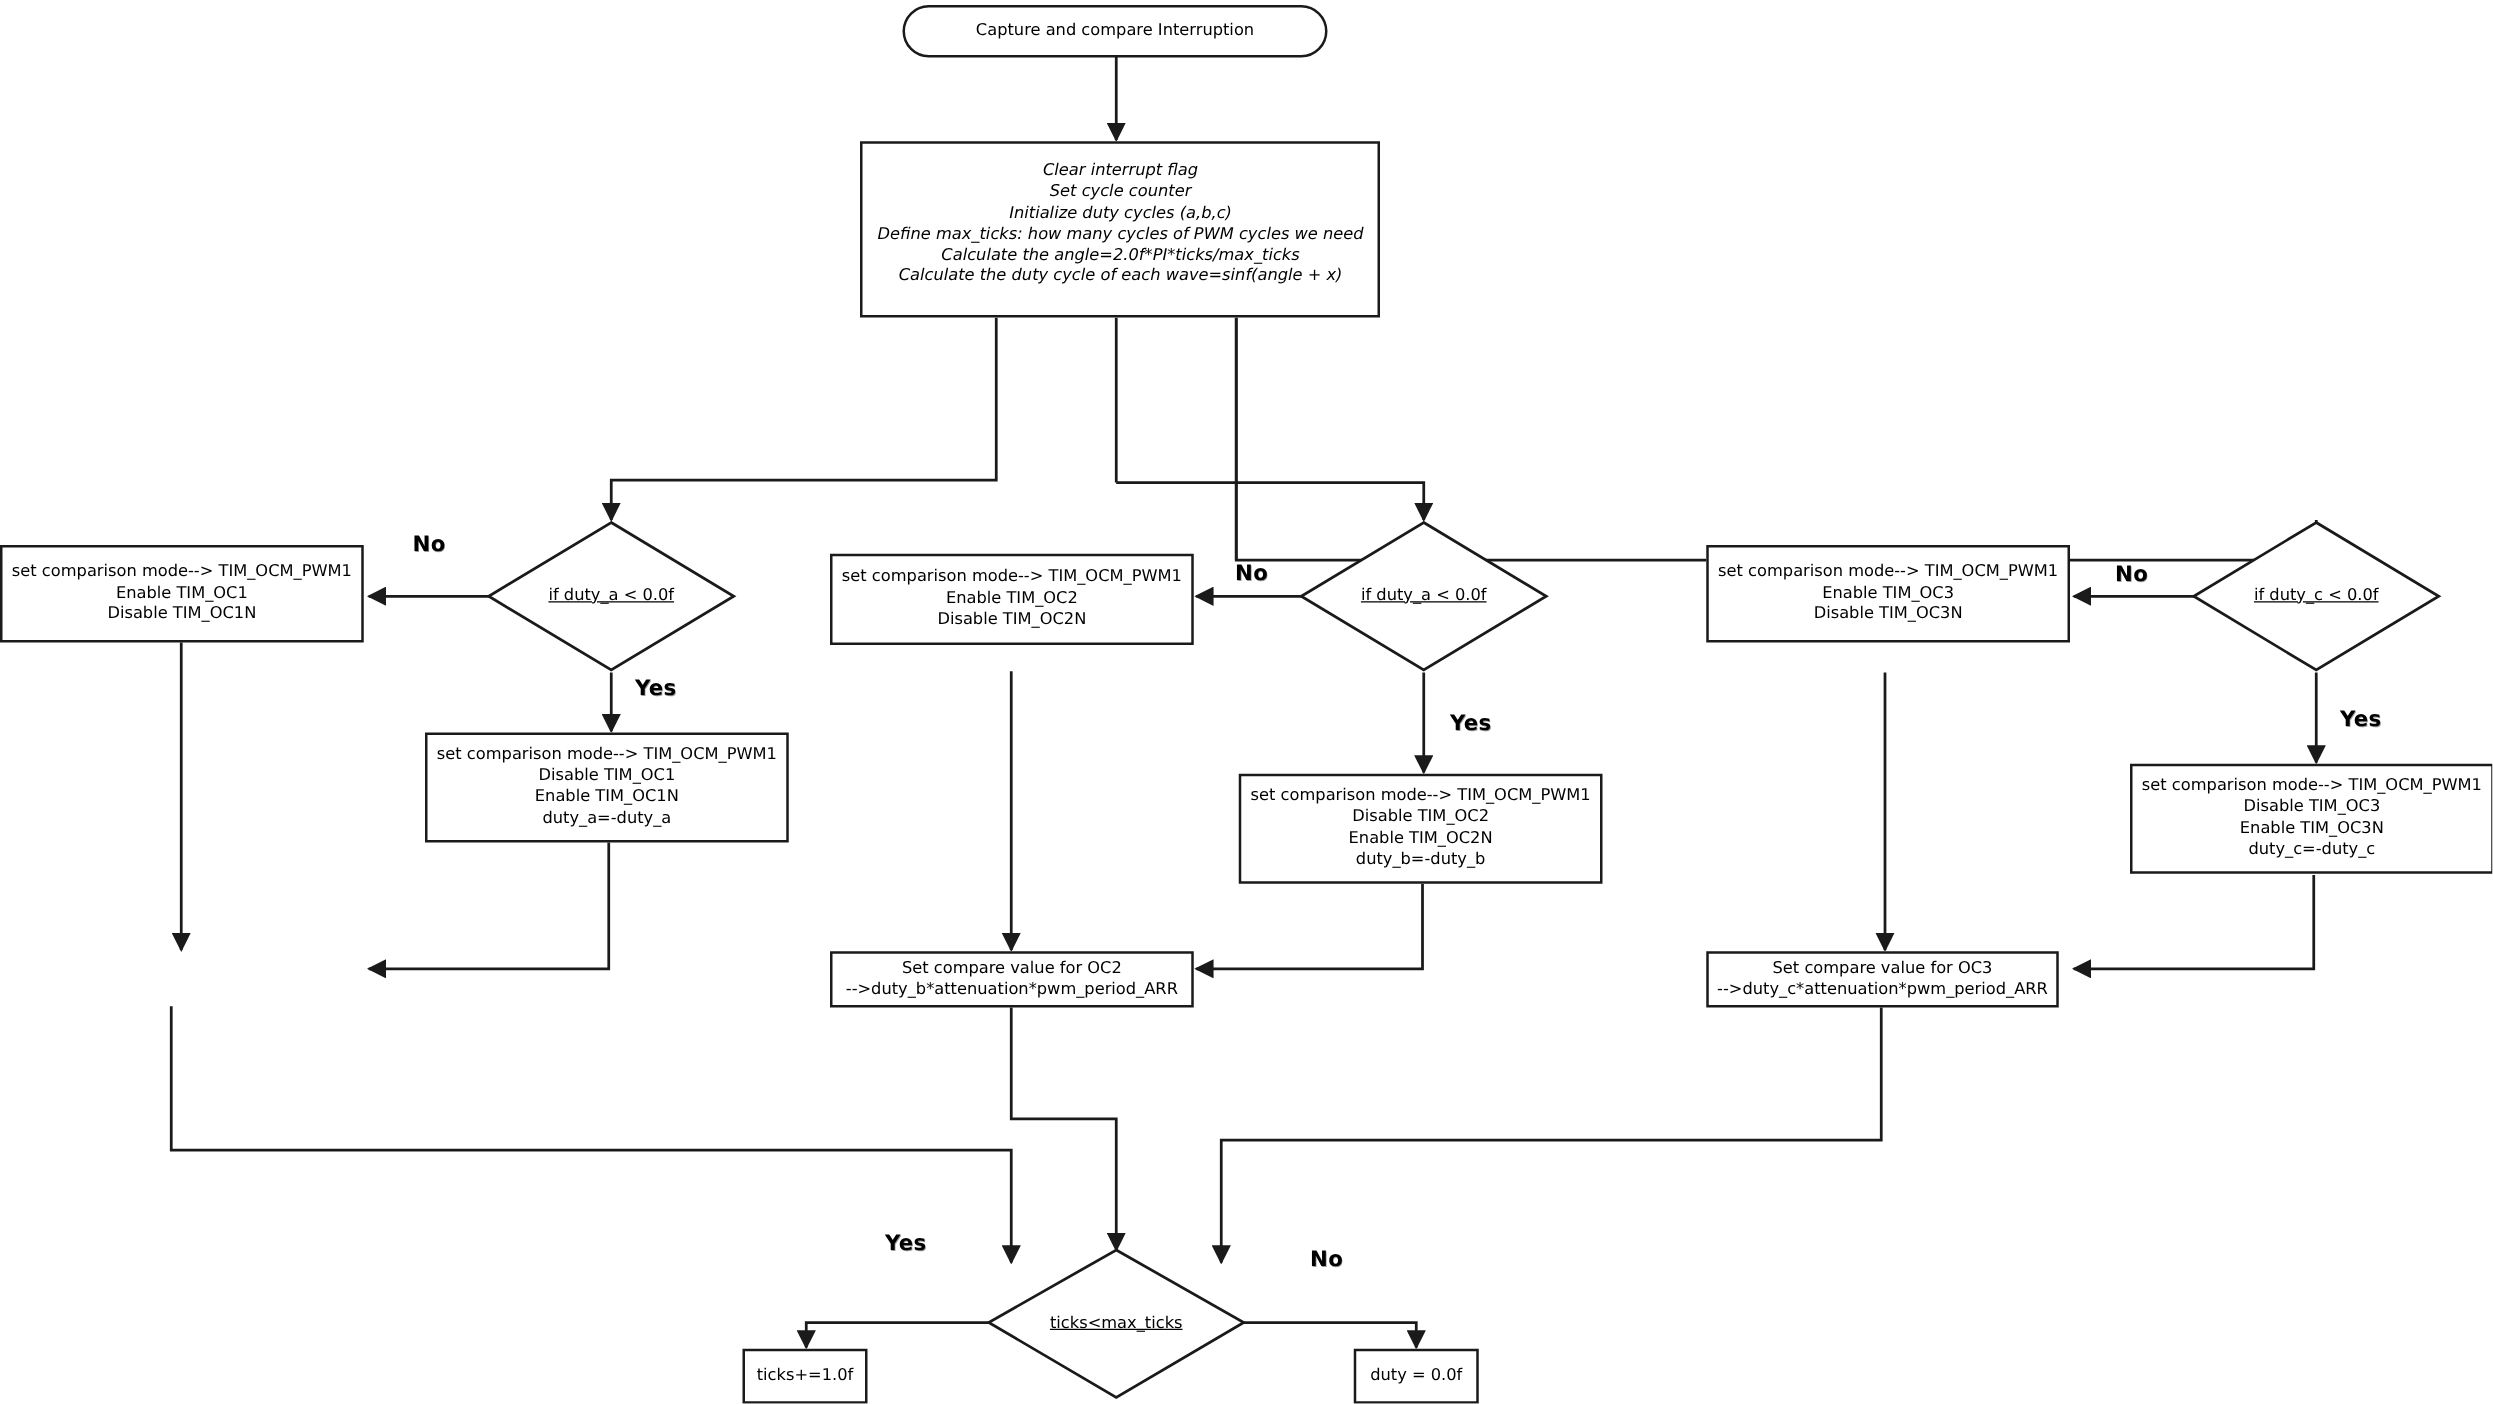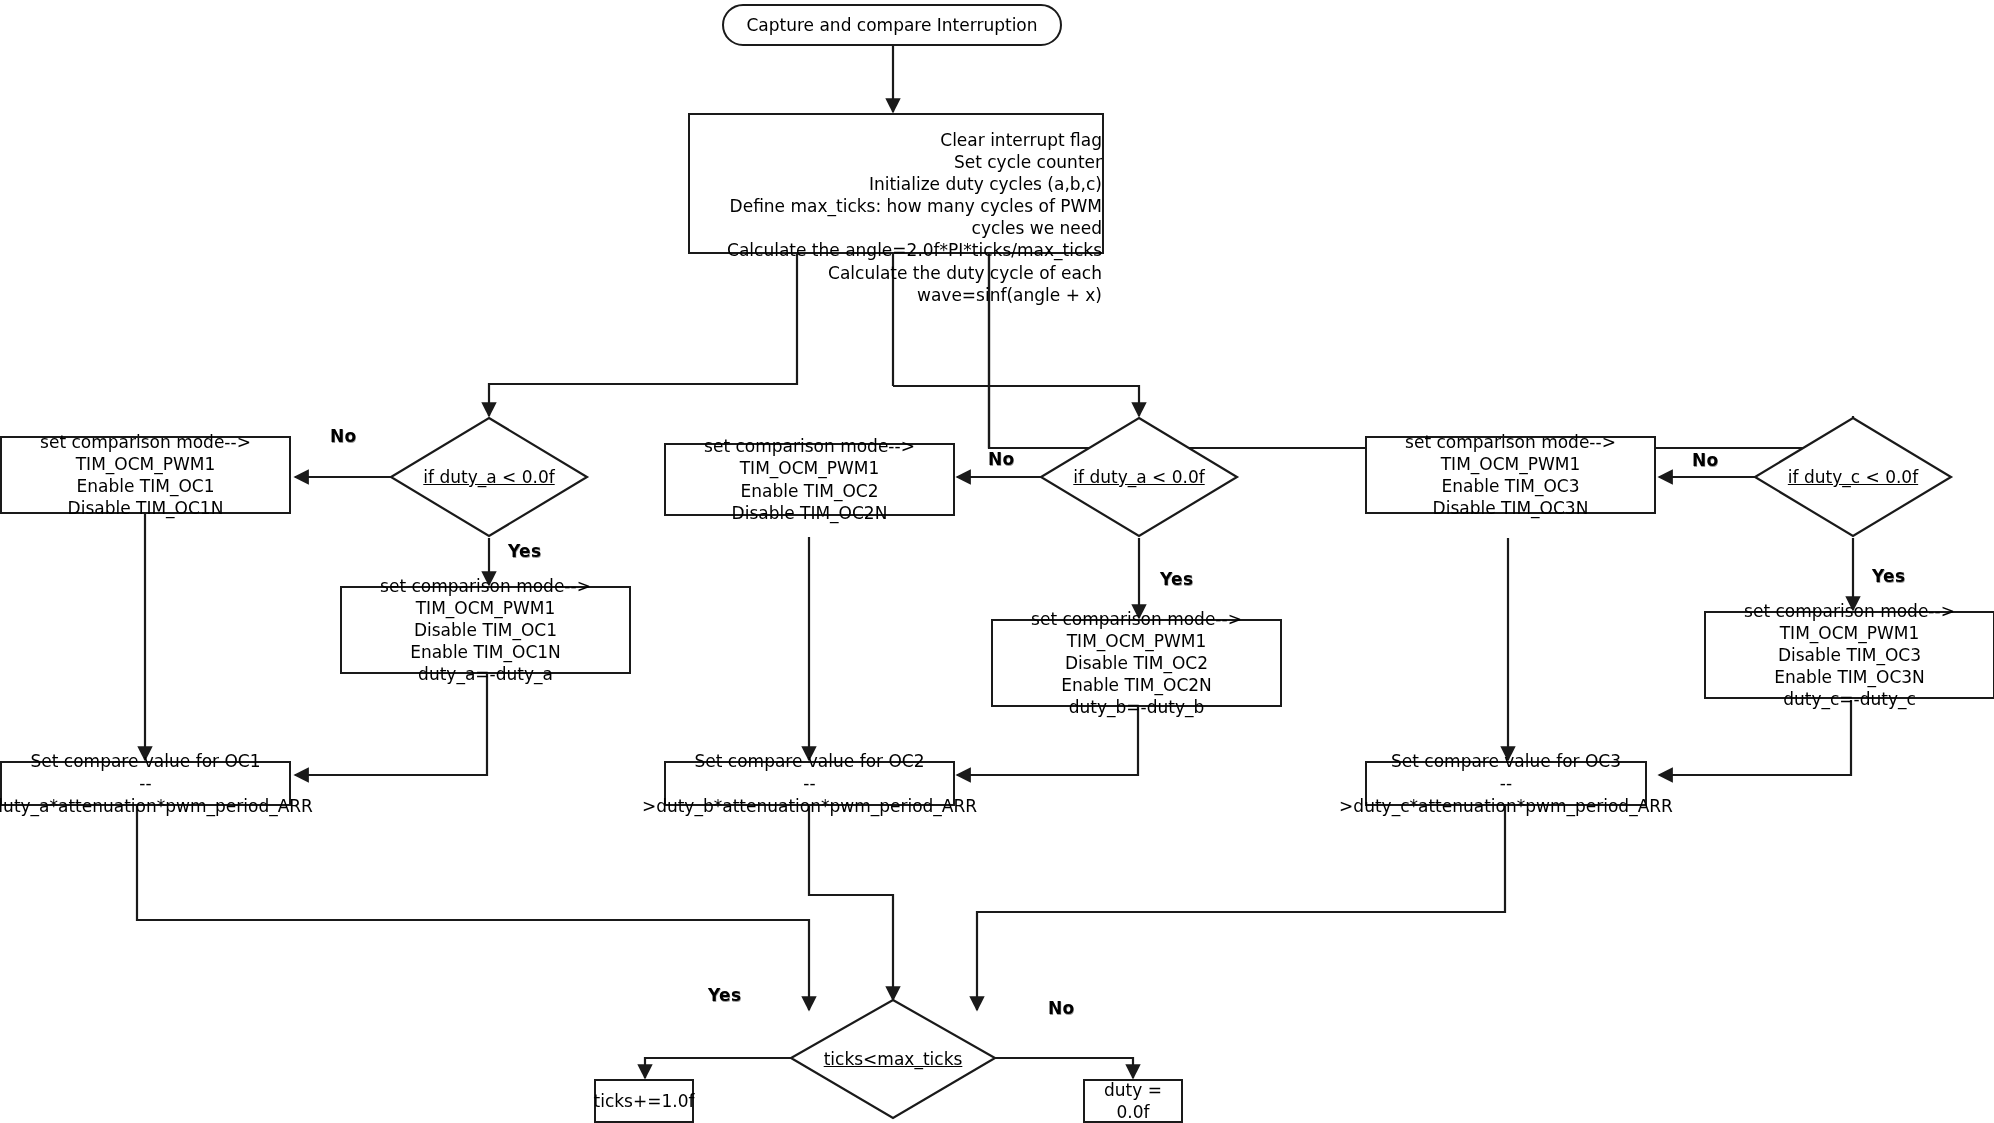--- a/index.html
+++ b/index.html
@@ -45,21 +45,21 @@
   .terminator {
     border: 2.2px solid #1a1a1a;
     border-radius: 999px;
     background: #ffffff;
   }
   .stmt {
     text-align: left;
     align-items: flex-start;
     justify-content: flex-start;
   }
-  .stmt .txt { text-align: right; }
+  .stmt .txt { text-align: center; font-style: italic; }
   .decision {
     background: transparent;
     border: none;
     text-decoration: underline;
   }
   .decision svg.dia {
     position: absolute;
     left: 0;
     top: 0;
     overflow: visible;
@@ -69,21 +69,21 @@
     z-index: 2;
   }
   .edge-label {
     position: absolute;
     color: #000000;
     font-weight: bold;
     letter-spacing: 0.3px;
     white-space: nowrap;
     text-shadow: 0.5px 0.5px 0 #9a9a9a;
   }
-  .fs12 { font-size: 17px; }
+  .fs12 { font-size: 13px; }
   .fs17 { font-size: 17px; }
 </style>
 </head>
 <body>
 
 <div id="canvas">
 
   <svg class="edges" viewBox="0 0 1994 1123" xmlns="http://www.w3.org/2000/svg">
     <defs>
       <marker id="arrow" viewBox="0 0 10 10" refX="9" refY="5" markerWidth="7" markerHeight="7" orient="auto-start-reverse">
@@ -190,24 +190,20 @@
 Disable TIM_OC3N</span>
   </div>
 
   <div class="node proc fs12" style="left:1704px; top:611px; width:291px; height:88px;">
     <span class="txt">set comparison mode--&gt; TIM_OCM_PWM1
 Disable TIM_OC3
 Enable TIM_OC3N
 duty_c=-duty_c</span>
   </div>
 
-  <div class="node proc fs12" style="left:0px; top:761px; width:291px; height:45px;">
-    <span class="txt">Set compare value for OC1
---&gt;duty_a*attenuation*pwm_period_ARR</span>
-  </div>
 
   <div class="node proc fs12" style="left:664px; top:761px; width:291px; height:45px;">
     <span class="txt">Set compare value for OC2
 --&gt;duty_b*attenuation*pwm_period_ARR</span>
   </div>
 
   <div class="node proc fs12" style="left:1365px; top:761px; width:282px; height:45px;">
     <span class="txt">Set compare value for OC3
 --&gt;duty_c*attenuation*pwm_period_ARR</span>
   </div>

